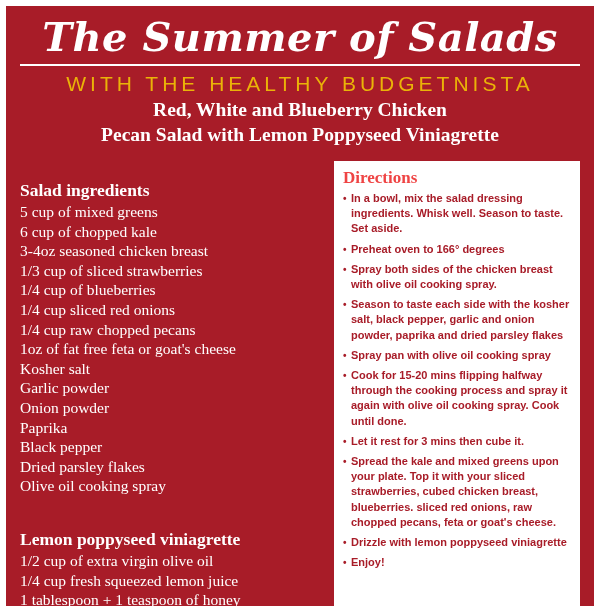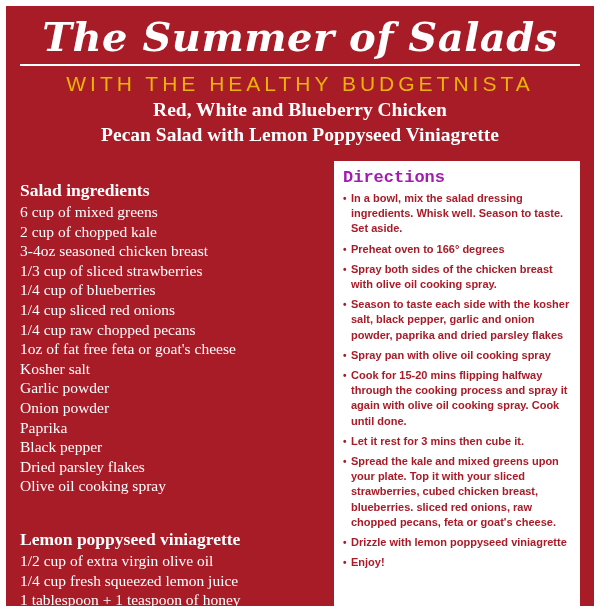--- a/index.html
+++ b/index.html
@@ -98,24 +98,24 @@
   }
   .ing-list li {
     font-family: "Liberation Serif", serif;
     font-size: 15.5px;
     line-height: 19.6px;
     white-space: nowrap;
   }
   .spacer { height: 14px; }
 
   .dir-head {
-    font-family: Liberation Mono, monospace;
+    font-family: Liberation Serif, serif;
     font-size: 17px;
     font-weight: bold;
-    color: #a21caf;
+    color: #ef4444;
     line-height: 21px;
     margin-bottom: 3px;
   }
   .dir-list { list-style: none; }
   .dir-list li {
     position: relative;
     font-family: "Liberation Sans", sans-serif;
     font-size: 11px;
     line-height: 15.2px;
     color: #a81c28;
@@ -145,22 +145,22 @@
         <div>Red, White and Blueberry Chicken</div>
         <div>Pecan Salad with Lemon Poppyseed Viniagrette</div>
       </div>
     </div>
 
     <div class="body">
 
       <div class="col-left">
         <div class="sec-head">Salad ingredients</div>
         <ul class="ing-list">
-          <li>6 cup of mixed greens</li>
-          <li>2 cup of chopped kale</li>
+          <li>5 cup of mixed greens</li>
+          <li>6 cup of chopped kale</li>
           <li>3-4oz seasoned chicken breast</li>
           <li>1/3 cup of sliced strawberries</li>
           <li>1/4 cup of blueberries</li>
           <li>1/4 cup sliced red onions</li>
           <li>1/4 cup raw chopped pecans</li>
           <li>1oz of fat free feta or goat's cheese</li>
           <li>Kosher salt</li>
           <li>Garlic powder</li>
           <li>Onion powder</li>
           <li>Paprika</li>

